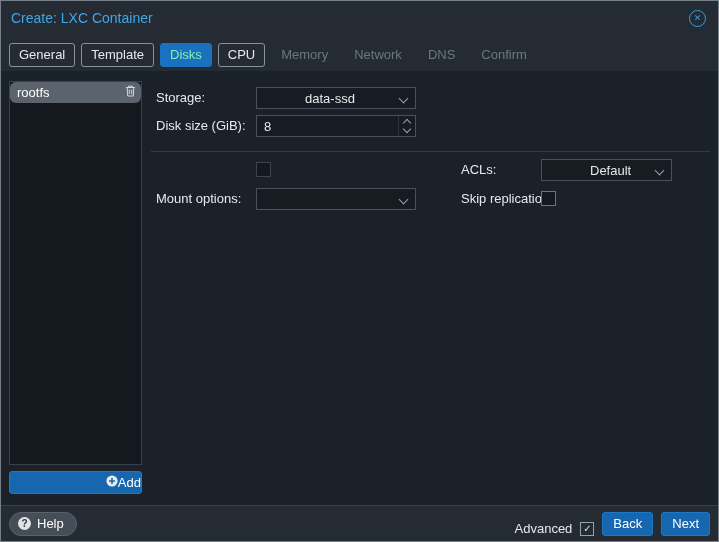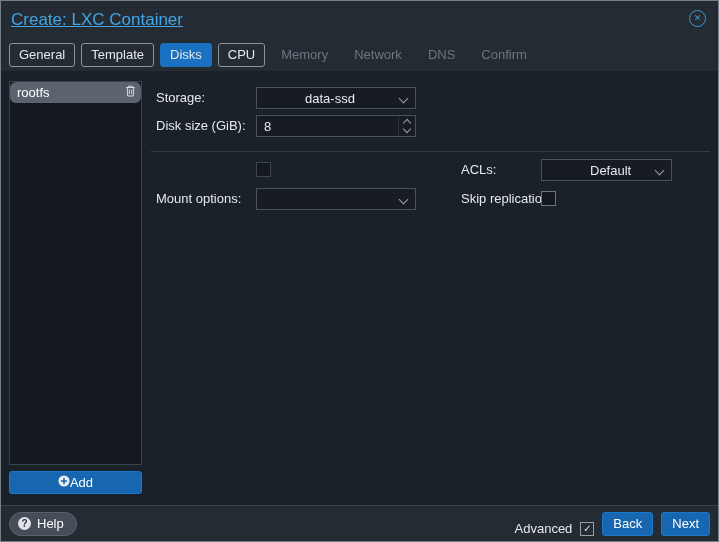--- a/index.html
+++ b/index.html
@@ -4,50 +4,50 @@
 <style>
   * { box-sizing: border-box; margin: 0; padding: 0; }
   html,body { background:#0e1013; font-family:"Liberation Sans", sans-serif; }
   .window {
     position:relative; width:719px; height:542px;
     background:#1b2128; border:1px solid #767e87;
     color:#e6e9ec; font-size:13px; overflow:hidden;
   }
   
   .header { position:absolute; top:0; left:0; right:0; height:70px; background:#252b33; }
-  .title { position:absolute; left:10px; top:9px; font-size:17px; color:#41a5e6;text-decoration:underline; }
+  .title { position:absolute; left:10px; top:9px; font-size:14px; color:#41a5e6; }
   .close {
     position:absolute; right:12px; top:9px; width:17px; height:17px;
     border:1px solid #3d9bd5; border-radius:50%; color:#3d9bd5;
     font-size:9px; line-height:15px; text-align:center; cursor:pointer;
   }
   .tabs { position:absolute; left:8px; top:42px; display:flex; gap:6px; }
   .tab {
     height:24px; line-height:22px; padding:0 9px;
     border:1px solid #8a929c; border-radius:3px; color:#e6e9ec;
     background:transparent; cursor:pointer; white-space:nowrap;
   }
-  .tab.active { background:#1a71c0; border-color:#1a71c0; color:#e5e5e5; }
+  .tab.active { background:#1a71c0; border-color:#1a71c0; color:#86efac; }
   .tab.disabled { border-color:transparent; color:#6d7680; cursor:default; }
 
   
   .content { position:absolute; top:70px; bottom:36px; left:0; right:0; background:#1b2128; }
   .disk-panel {
     position:absolute; left:8px; top:10px; width:133px; height:384px;
     background:#141920; border:1px solid #3a424c;
   }
   .disk-item {
     display:flex; justify-content:space-between; align-items:center;
     height:21px; padding:0 5px 0 7px; cursor:pointer;
   }
   .disk-item.selected { background:#5b646e; color:#ffffff;border-radius:6px; }
   .add-btn {
     position:absolute; left:8px; top:400px; width:133px; height:23px;
     background:#1666b0; border:1px solid #1d77c8; border-radius:3px; color:#fff;
-    display:flex; align-items:center; justify-content:center; 
+    display:flex; align-items:center; justify-content:flex-end; 
     font-size:13px; cursor:pointer; font-family:"Liberation Sans", sans-serif;
   }
 
   .form-label { position:absolute; line-height:22px; color:#e6e9ec; }
   .form-label.disabled { color:#6d7680; }
   .field {
     position:absolute; height:22px; background:#171c23;
     border:1px solid #49525c; color:#e6e9ec;
     display:flex; align-items:center; padding:0 7px; cursor:pointer;
   }

